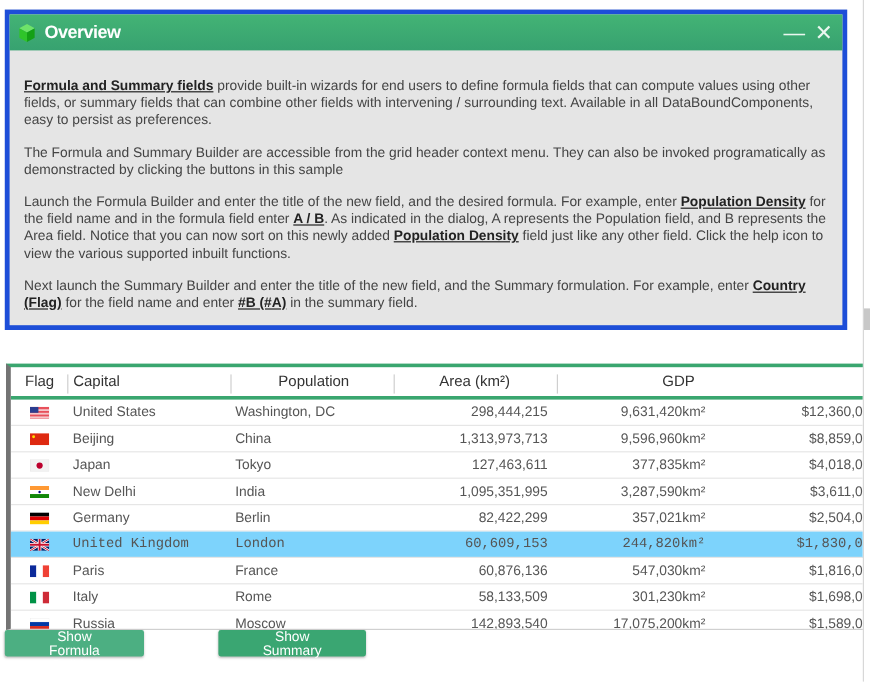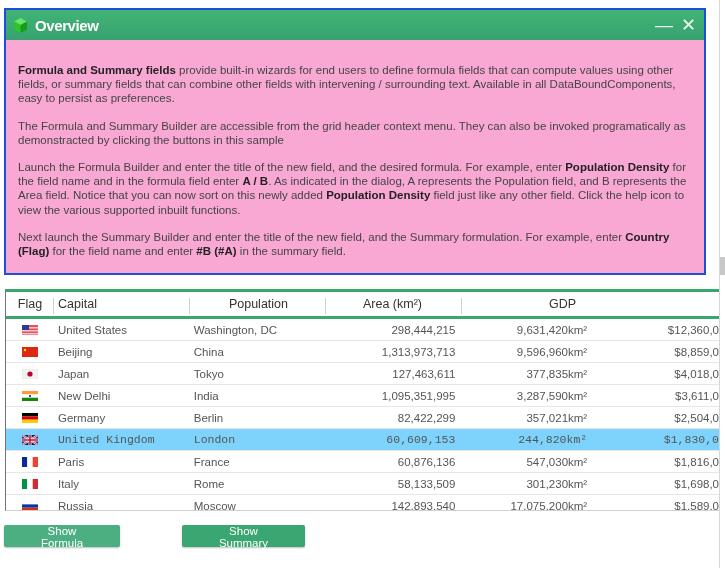--- a/index.html
+++ b/index.html
@@ -1,31 +1,31 @@
 <!DOCTYPE html>
 <html><head>
 <meta charset="utf-8">
 <style>
   * { box-sizing: border-box; margin: 0; padding: 0; }
   html, body { width: 725px; height: 568px; overflow: hidden; background: #ffffff; font-family: "Liberation Sans", "DejaVu Sans", sans-serif; color: #333; }
   .page-right-border { position: absolute; left: 719px; top: 0; width: 1px; height: 568px; background: #d8d8d8; }
   .page-scroll-nub { position: absolute; left: 720px; top: 257px; width: 5px; height: 18px; background: #c8c8c8; }
 
-  .window { position: absolute; left: 4px; top: 8px; width: 702px; height: 267px; border: 2px solid #1d4ed8; background: #f9a8d4; }
+  .window { position: absolute; left: 4px; top: 8px; width: 702px; height: 267px; border: 4px solid #1d4ed8; background: #e5e5e5; }
   .titlebar { height: 30px; background: linear-gradient(#43b375, #37a270); display: flex; align-items: center; padding-left: 8px; color: #fff; }
   .titlebar .cube { width: 13px; height: 15px; margin-right: 8px; }
   .titlebar .title { font-size: 15px; font-weight: bold; letter-spacing: -0.4px; font-family: "Liberation Sans", sans-serif; }
   .titlebar .ctrls { margin-left: auto; display: flex; align-items: center; gap: 8px; padding-right: 8px; }
   .titlebar .ctrl { color: #e9f7ef; font-size: 18px; line-height: 18px; cursor: pointer; }
 
   .content { padding: 23px 12px 0 12px; font-size: 11.5px; line-height: 14.2px; color: #444; }
   .content p { margin-bottom: 13px; }
-  .content b { color: #222; }
-
-  .grid { position: absolute; left: 5px; top: 289px; width: 714px; height: 222px; border-left: 1px solid #737373; border-bottom: 1px solid #d0d0d0; border-top: 3px solid #3aa66f; overflow: hidden; }
+  .content b { color: #222; text-decoration: underline; }
+
+  .grid { position: absolute; left: 5px; top: 303px; width: 714px; height: 222px; border-left: 4px solid #737373; border-bottom: 1px solid #d0d0d0; border-top: 3px solid #3aa66f; overflow: hidden; }
   .grid-header { height: 27px; display: flex; align-items: center; border-bottom: 3px solid #3aa66f; font-size: 12.5px; color: #333; }
   .hcell { position: relative; height: 100%; display: flex; align-items: center; }
   .hcell.sep::after { content: ""; position: absolute; right: 0; top: 6px; height: 16px; width: 1px; background: #cfcfcf; }
   .row { height: 22px; display: flex; align-items: center; border-bottom: 1px solid #e6e6e6; font-size: 11.5px; color: #555; }
   .row.hl { background: #7dd3fc; font-family: Liberation Mono, monospace; }
   .c-flag { width: 48px; justify-content: center; }
   .c-country { width: 136px; padding-left: 4px; }
   .c-capital { width: 136px; padding-left: 4px; }
   .c-pop { width: 136px; justify-content: flex-end; padding-right: 6px; }
   .c-area { width: 136px; justify-content: flex-end; padding-right: 10px; }

